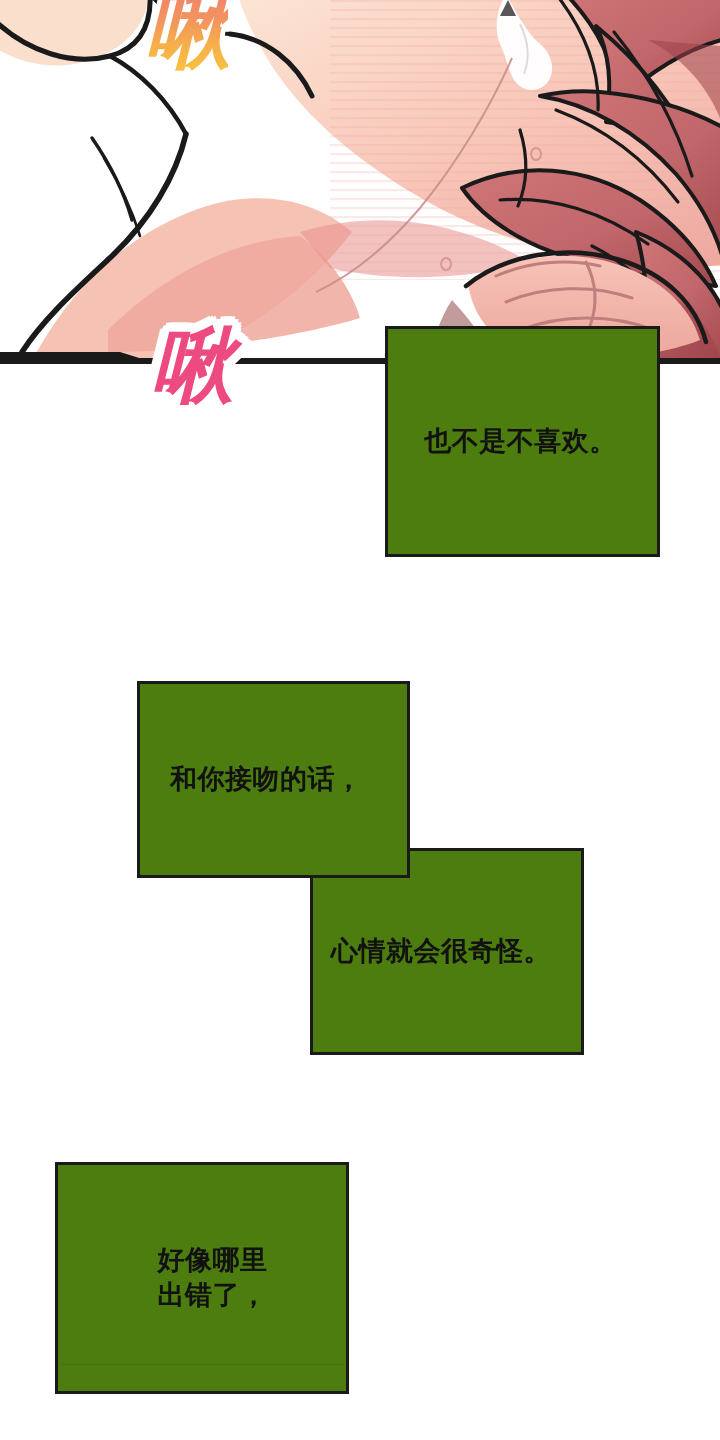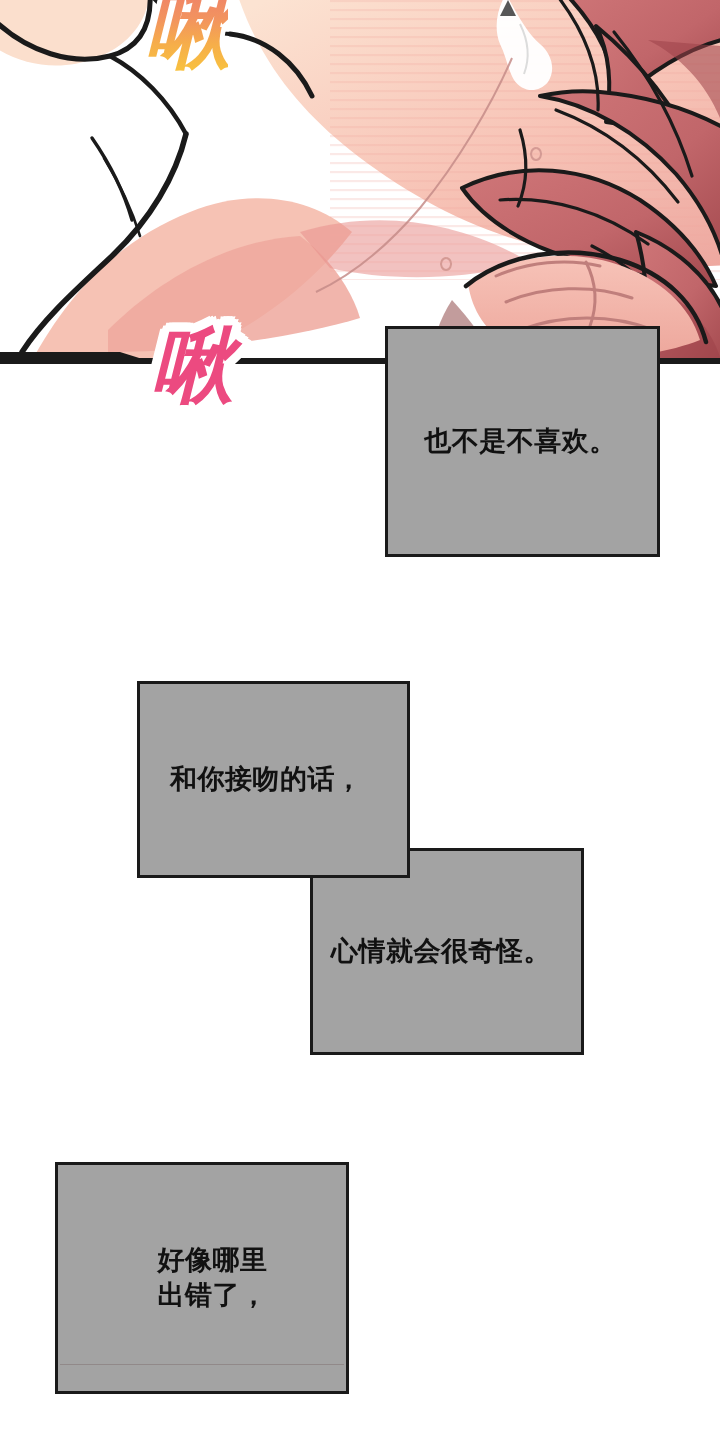--- a/index.html
+++ b/index.html
@@ -64,21 +64,21 @@
     color: #ec4a80;
     filter: drop-shadow(3px 0 0 #fff) drop-shadow(-3px 0 0 #fff)
             drop-shadow(0 3px 0 #fff) drop-shadow(0 -3px 0 #fff)
             drop-shadow(3px 3px 0 #fff) drop-shadow(-3px -3px 0 #fff)
             drop-shadow(3px -3px 0 #fff) drop-shadow(-3px 3px 0 #fff);
   }
 
   
   .bubble {
     position: absolute;
-    background: #a3a3a3;
+    background: #4d7c0f;
     border: 3px solid #1a1a1a;
     box-sizing: border-box;
     display: flex;
     align-items: center;
   }
   .bubble-text {
     font-family: "DejaVu Sans", "Liberation Sans", sans-serif;
     font-size: 27px;
     font-weight: 600;
     color: #111111;

